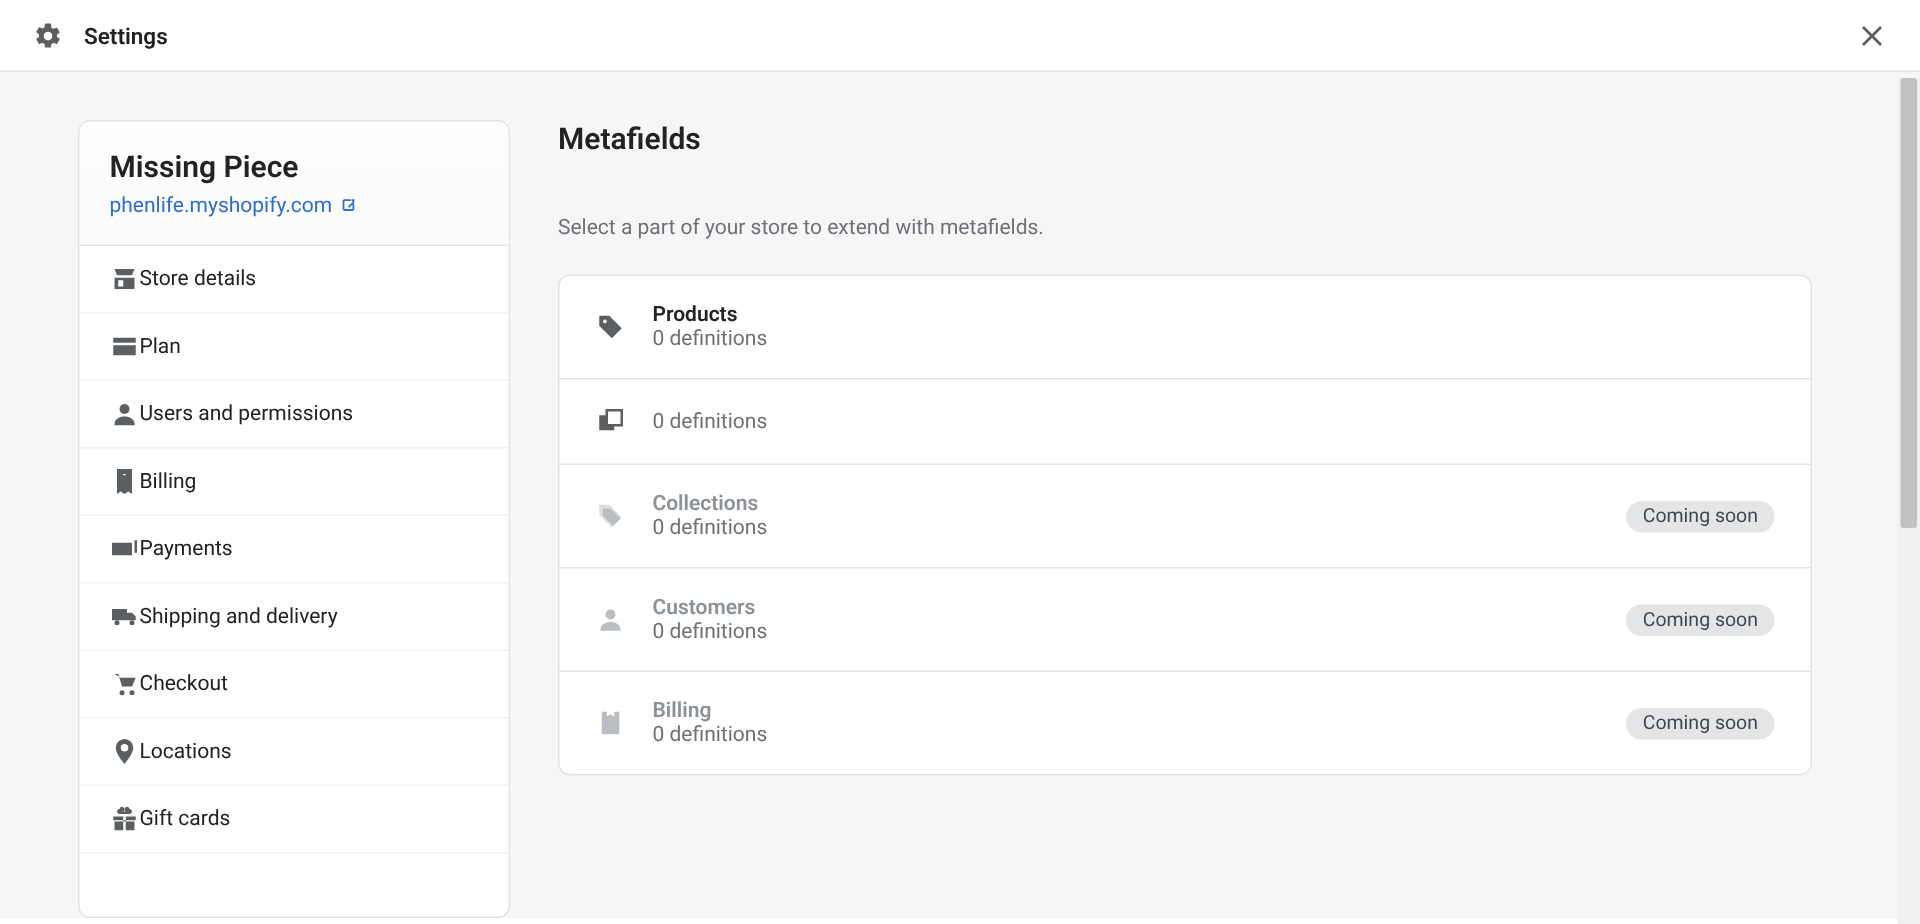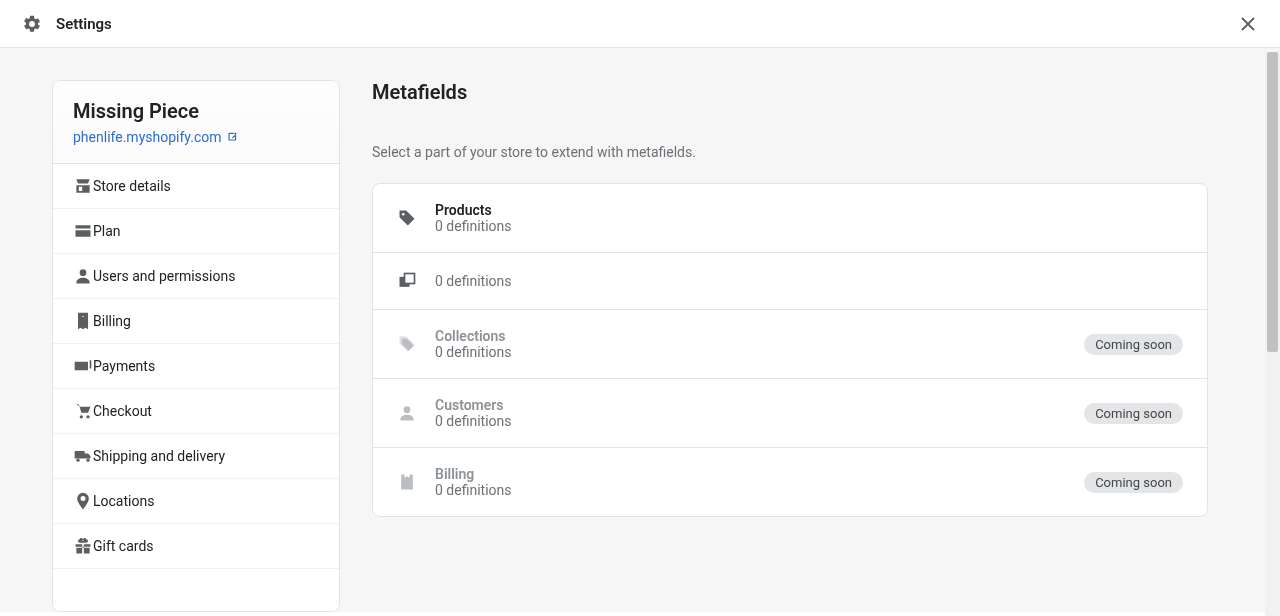--- a/index.html
+++ b/index.html
@@ -167,40 +167,40 @@
         <span class="ic">
             <svg width="20" height="20" viewBox="0 0 24 24" fill="#5c5f62">
               <path d="M2 7h16v10H2V7zm4 3h8v2H6v-2zM20 5h2v10h-2V5z"></path>
             </svg>
           </span>
         <span>Payments</span>
       </li>
       <li class="nav-item">
         <span class="ic">
             <svg width="20" height="20" viewBox="0 0 24 24" fill="#5c5f62">
+              <path d="M2 6h12v9H2V6zm12 3h4l3 3v3h-7V9z"></path>
+              <circle cx="6" cy="17" r="2"></circle>
+              <circle cx="18" cy="17" r="2"></circle>
+            </svg>
+          </span>
+        <span>Shipping and delivery</span>
+      </li>
+      <li class="nav-item">
+        <span class="ic">
+            <svg width="20" height="20" viewBox="0 0 24 24" fill="#5c5f62">
               <path d="M4 4h3l3 10h8l3-7H9"></path>
               <circle cx="10" cy="19" r="2"></circle>
               <circle cx="18" cy="19" r="2"></circle>
             </svg>
           </span>
         <span>Checkout</span>
       </li>
       <li class="nav-item">
         <span class="ic">
             <svg width="20" height="20" viewBox="0 0 24 24" fill="#5c5f62">
-              <path d="M2 6h12v9H2V6zm12 3h4l3 3v3h-7V9z"></path>
-              <circle cx="6" cy="17" r="2"></circle>
-              <circle cx="18" cy="17" r="2"></circle>
-            </svg>
-          </span>
-        <span>Shipping and delivery</span>
-      </li>
-      <li class="nav-item">
-        <span class="ic">
-            <svg width="20" height="20" viewBox="0 0 24 24" fill="#5c5f62">
               <path d="M12 2a7 7 0 0 0-7 7c0 5 7 13 7 13s7-8 7-13a7 7 0 0 0-7-7zm0 10a3 3 0 1 1 0-6 3 3 0 0 1 0 6z"></path>
             </svg>
           </span>
         <span>Locations</span>
       </li>
       <li class="nav-item">
         <span class="ic">
             <svg width="20" height="20" viewBox="0 0 24 24" fill="#5c5f62">
               <path d="M3 10h18v3H3v-3zm1 4h16v7H4v-7zm7-4V21h2V10h-2zM8 4a2 2 0 1 1 3 2h2a2 2 0 1 1 3-2c1 0 2 1 2 2s-1 2-2 2H8c-1 0-2-1-2-2s1-2 2-2z"></path>
             </svg>

